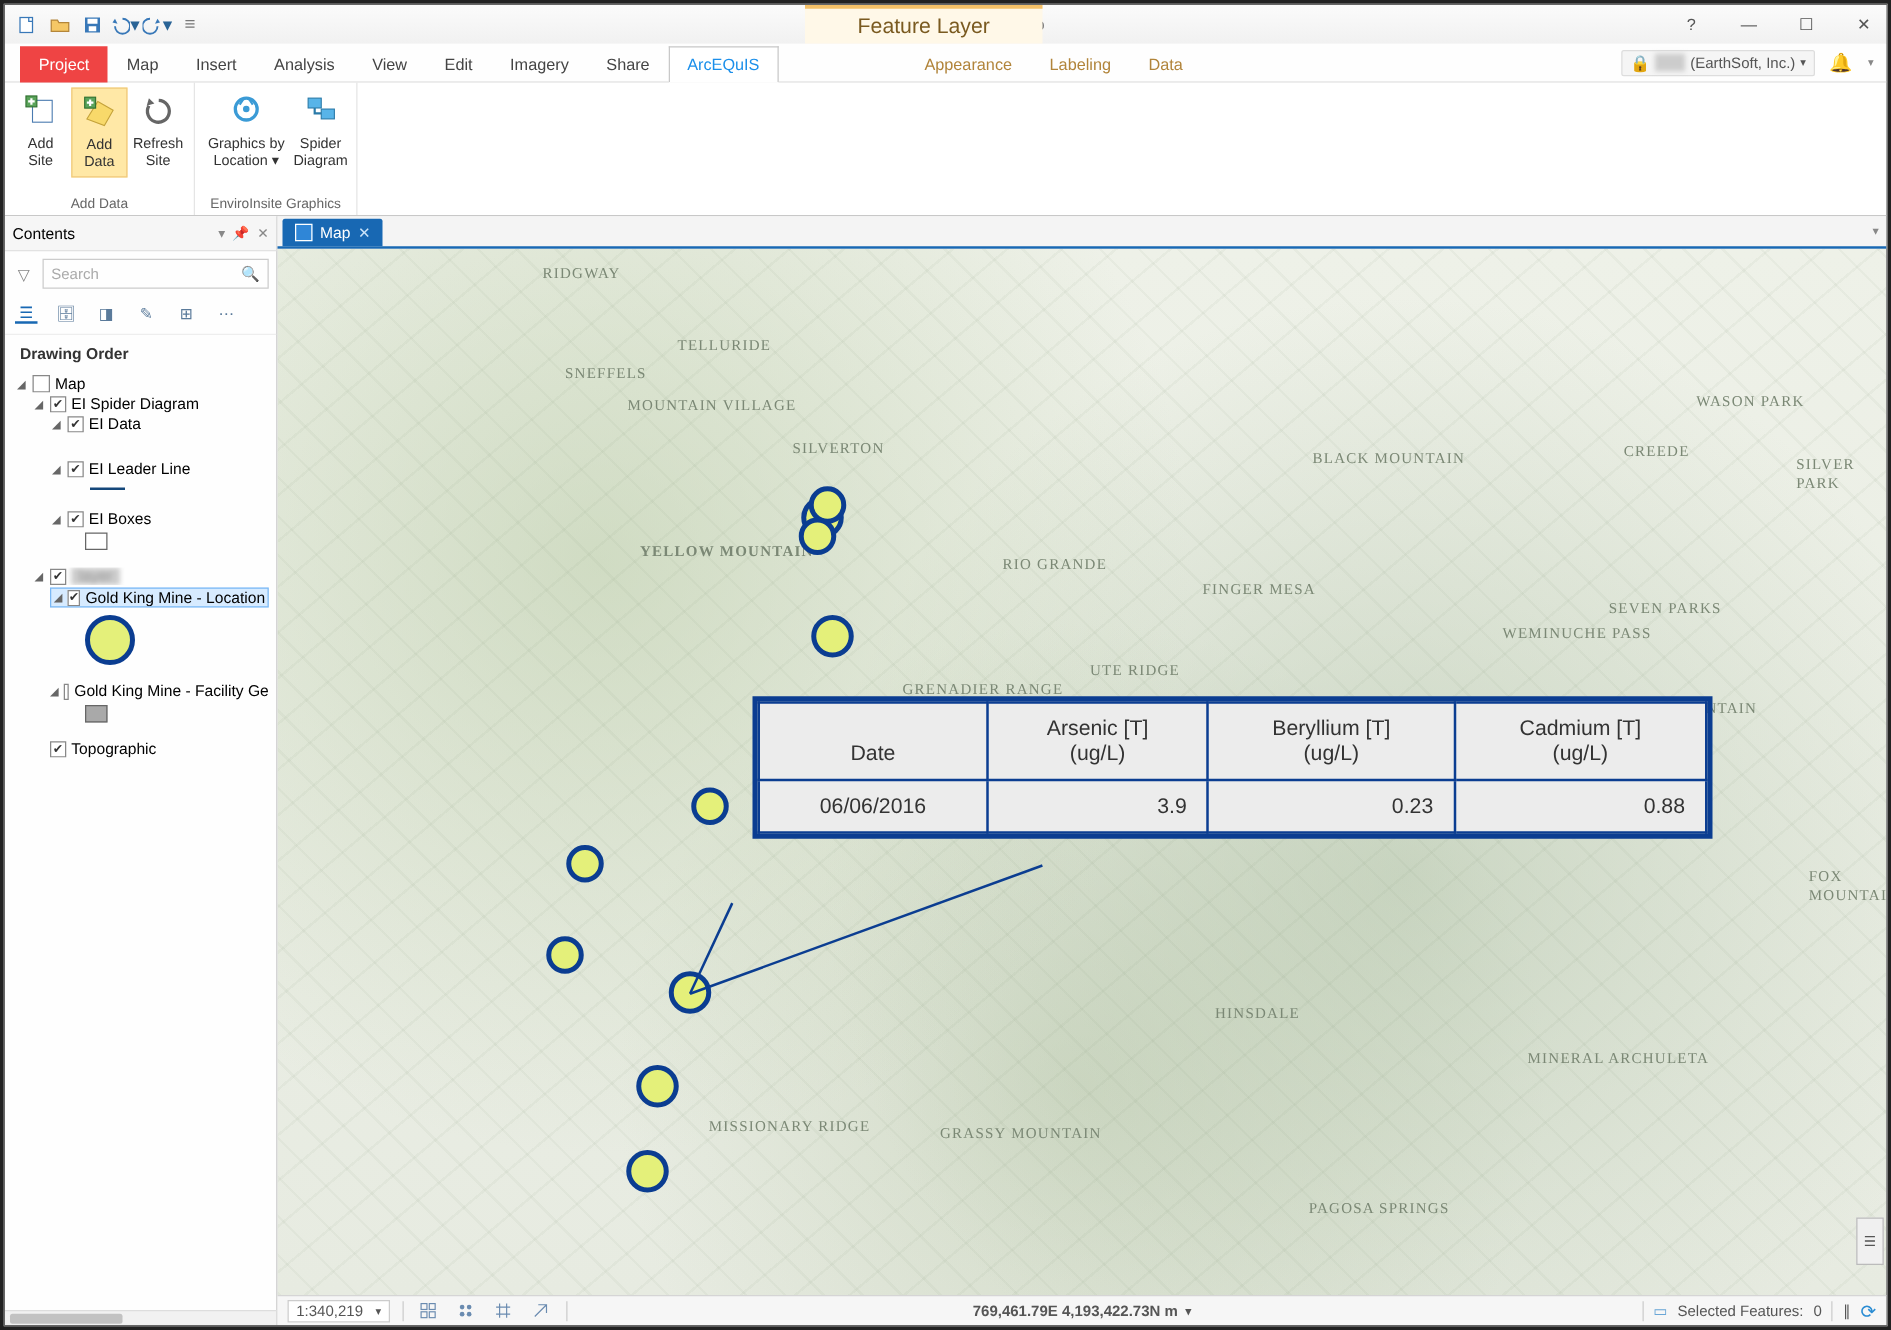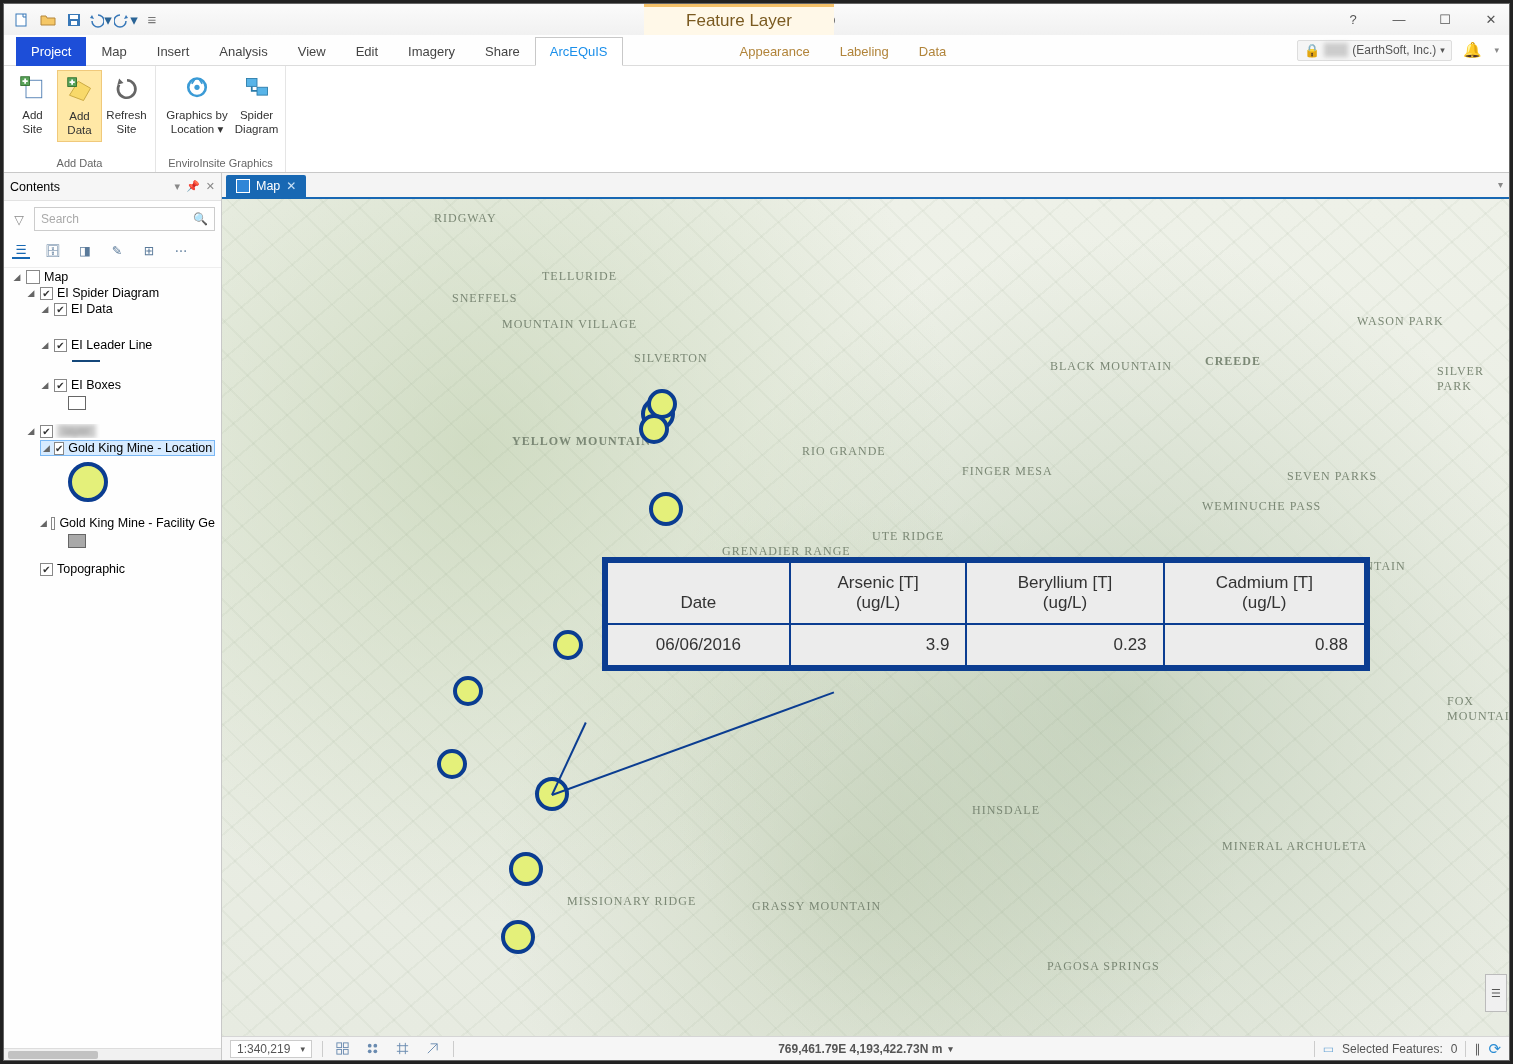--- a/index.html
+++ b/index.html
@@ -10,21 +10,21 @@
   .qat .qa-btn { width: 24px; height: 24px; display:flex; align-items:center; justify-content:center; color:#2a6496; font-size:15px;}
   .qat .qa-btn svg { width: 16px; height:16px; }
   .title-center { position:absolute; left:50%; transform:translateX(-50%); top:0; height:31px; display:flex; align-items:center; gap:6px; color:#666; }
   .title-center .blur { filter: blur(2px); background:#ccc; color:#888; padding:0 6px; border-radius:2px;}
   .contextual-tab-group { position:absolute; left:640px; top:0; height:31px; width:190px; background:#fff8e8; border-top:3px solid #f5c168; display:flex; align-items:center; justify-content:center; color:#7a5a20; font-size:17px;}
   .win-ctrl { position:absolute; right:4px; top:0; height:31px; display:flex; align-items:center; gap:18px; color:#555; font-size:13px;}
   .win-ctrl .wc { width:28px; text-align:center;}
   
   .tabs { height: 30px; display:flex; align-items:flex-end; padding-left:12px; background:#fefefe; position:relative;}
   .tab { padding:6px 14px; font-size:13px; color:#444; cursor:pointer; border:1px solid transparent; margin-bottom:-1px;}
-  .tab.selected-project { background:#1d4ed8; color:#fff; }
+  .tab.selected-project { background:#ef4444; color:#fff; }
   .tab.active-arc { border:1px solid #c8c8c8; border-bottom:1px solid #fff; background:#fff; color:#1b8fea;}
   .tab.contextual { color:#b1843a; }
   .tabs-right { position:absolute; right:10px; top:0; height:30px; display:flex; align-items:center; gap:12px; font-size:12px; color:#555;}
   .lock-badge { display:flex; align-items:center; gap:4px; background:#f5f5f5; border:1px solid #ddd; padding:2px 6px; border-radius:2px;}
   .lock-badge .lock { color:#7cb342; font-size:13px;}
   .lock-badge .user-blur { filter:blur(2px); background:#ccc; width:24px; height:14px; display:inline-block;}
   
   .ribbon { height: 108px; background:#fff; border-top:1px solid #dcdcdc; border-bottom:1px solid #c8c8c8; display:flex; }
   .rgroup { border-right:1px solid #e5e5e5; padding:4px 6px 1px 6px; display:flex; flex-direction:column; justify-content:space-between;}
   .rgroup-body { display:flex; gap:2px; flex:1; align-items:flex-start;}
@@ -258,20 +258,21 @@
         </div>
       </div>
       <div class="toolrow">
         <span style="border-bottom:2px solid #1868b3; color:#1868b3;">☰</span>
         <span>🗄</span>
         <span>◨</span>
         <span>✎</span>
         <span>⊞</span>
         <span>⋯</span>
       </div>
+      <div class="section-title">Drawing Order</div>
       <div class="tree">
         <ul style="padding-left:2px;">
           <li>
               <div class="node-row">
                 <span class="tw">◢</span>
                 <span style="width:14px;height:14px;border:1px solid #888;background:#fff;display:inline-block;"></span>
                 <span>Map</span>
               </div>
             <ul>
               <li>
@@ -360,23 +361,23 @@
       <div class="map-canvas">
         <div class="map-bg"></div>
         <div id="map-labels">
             <div class="map-label" style="left: 290px; top: 235px; font-weight: bold;">Yellow Mountain</div>
             <div class="map-label" style="left: 828px; top: 160px;">Black Mountain</div>
             <div class="map-label" style="left: 1190px; top: 165px; margin-left: 25px;">Silver Park</div>
             <div class="map-label" style="left: 1135px; top: 115px;">Wason Park</div>
             <div class="map-label" style="left: 740px; top: 265px;">Finger Mesa</div>
             <div class="map-label" style="left: 650px; top: 330px;">Ute Ridge</div>
             <div class="map-label" style="left: 580px; top: 245px;">Rio Grande</div>
-            <div class="map-label" style="left: 1065px; top: 270px;">Seven Parks</div>
+            <div class="map-label" style="left: 1065px; top: 280px;">Seven Parks</div>
             <div class="map-label" style="left: 980px; top: 300px;">Weminuche Pass</div>
-            <div class="map-label" style="left: 983px; top: 155px; font-weight: bold;">Creede</div>
+            <div class="map-label" style="left: 1077px; top: 155px;">Creede</div>
             <div class="map-label" style="left: 1225px; top: 495px;">Fox Mountain</div>
             <div class="map-label" style="left: 1060px; top: 360px;">Fisher Mountain</div>
             <div class="map-label" style="left: 750px; top: 604px;">Hinsdale</div>
             <div class="map-label" style="left: 1000px; top: 640px;">Mineral Archuleta</div>
             <div class="map-label" style="left: 500px; top: 345px;">Grenadier Range</div>
             <div class="map-label" style="left: 345px; top: 695px;">Missionary Ridge</div>
             <div class="map-label" style="left: 530px; top: 700px;">Grassy Mountain</div>
             <div class="map-label" style="left: 825px; top: 760px;">Pagosa Springs</div>
             <div class="map-label" style="left: 230px; top: 92px;">Sneffels</div>
             <div class="map-label" style="left: 212px; top: 12px;">Ridgway</div>

